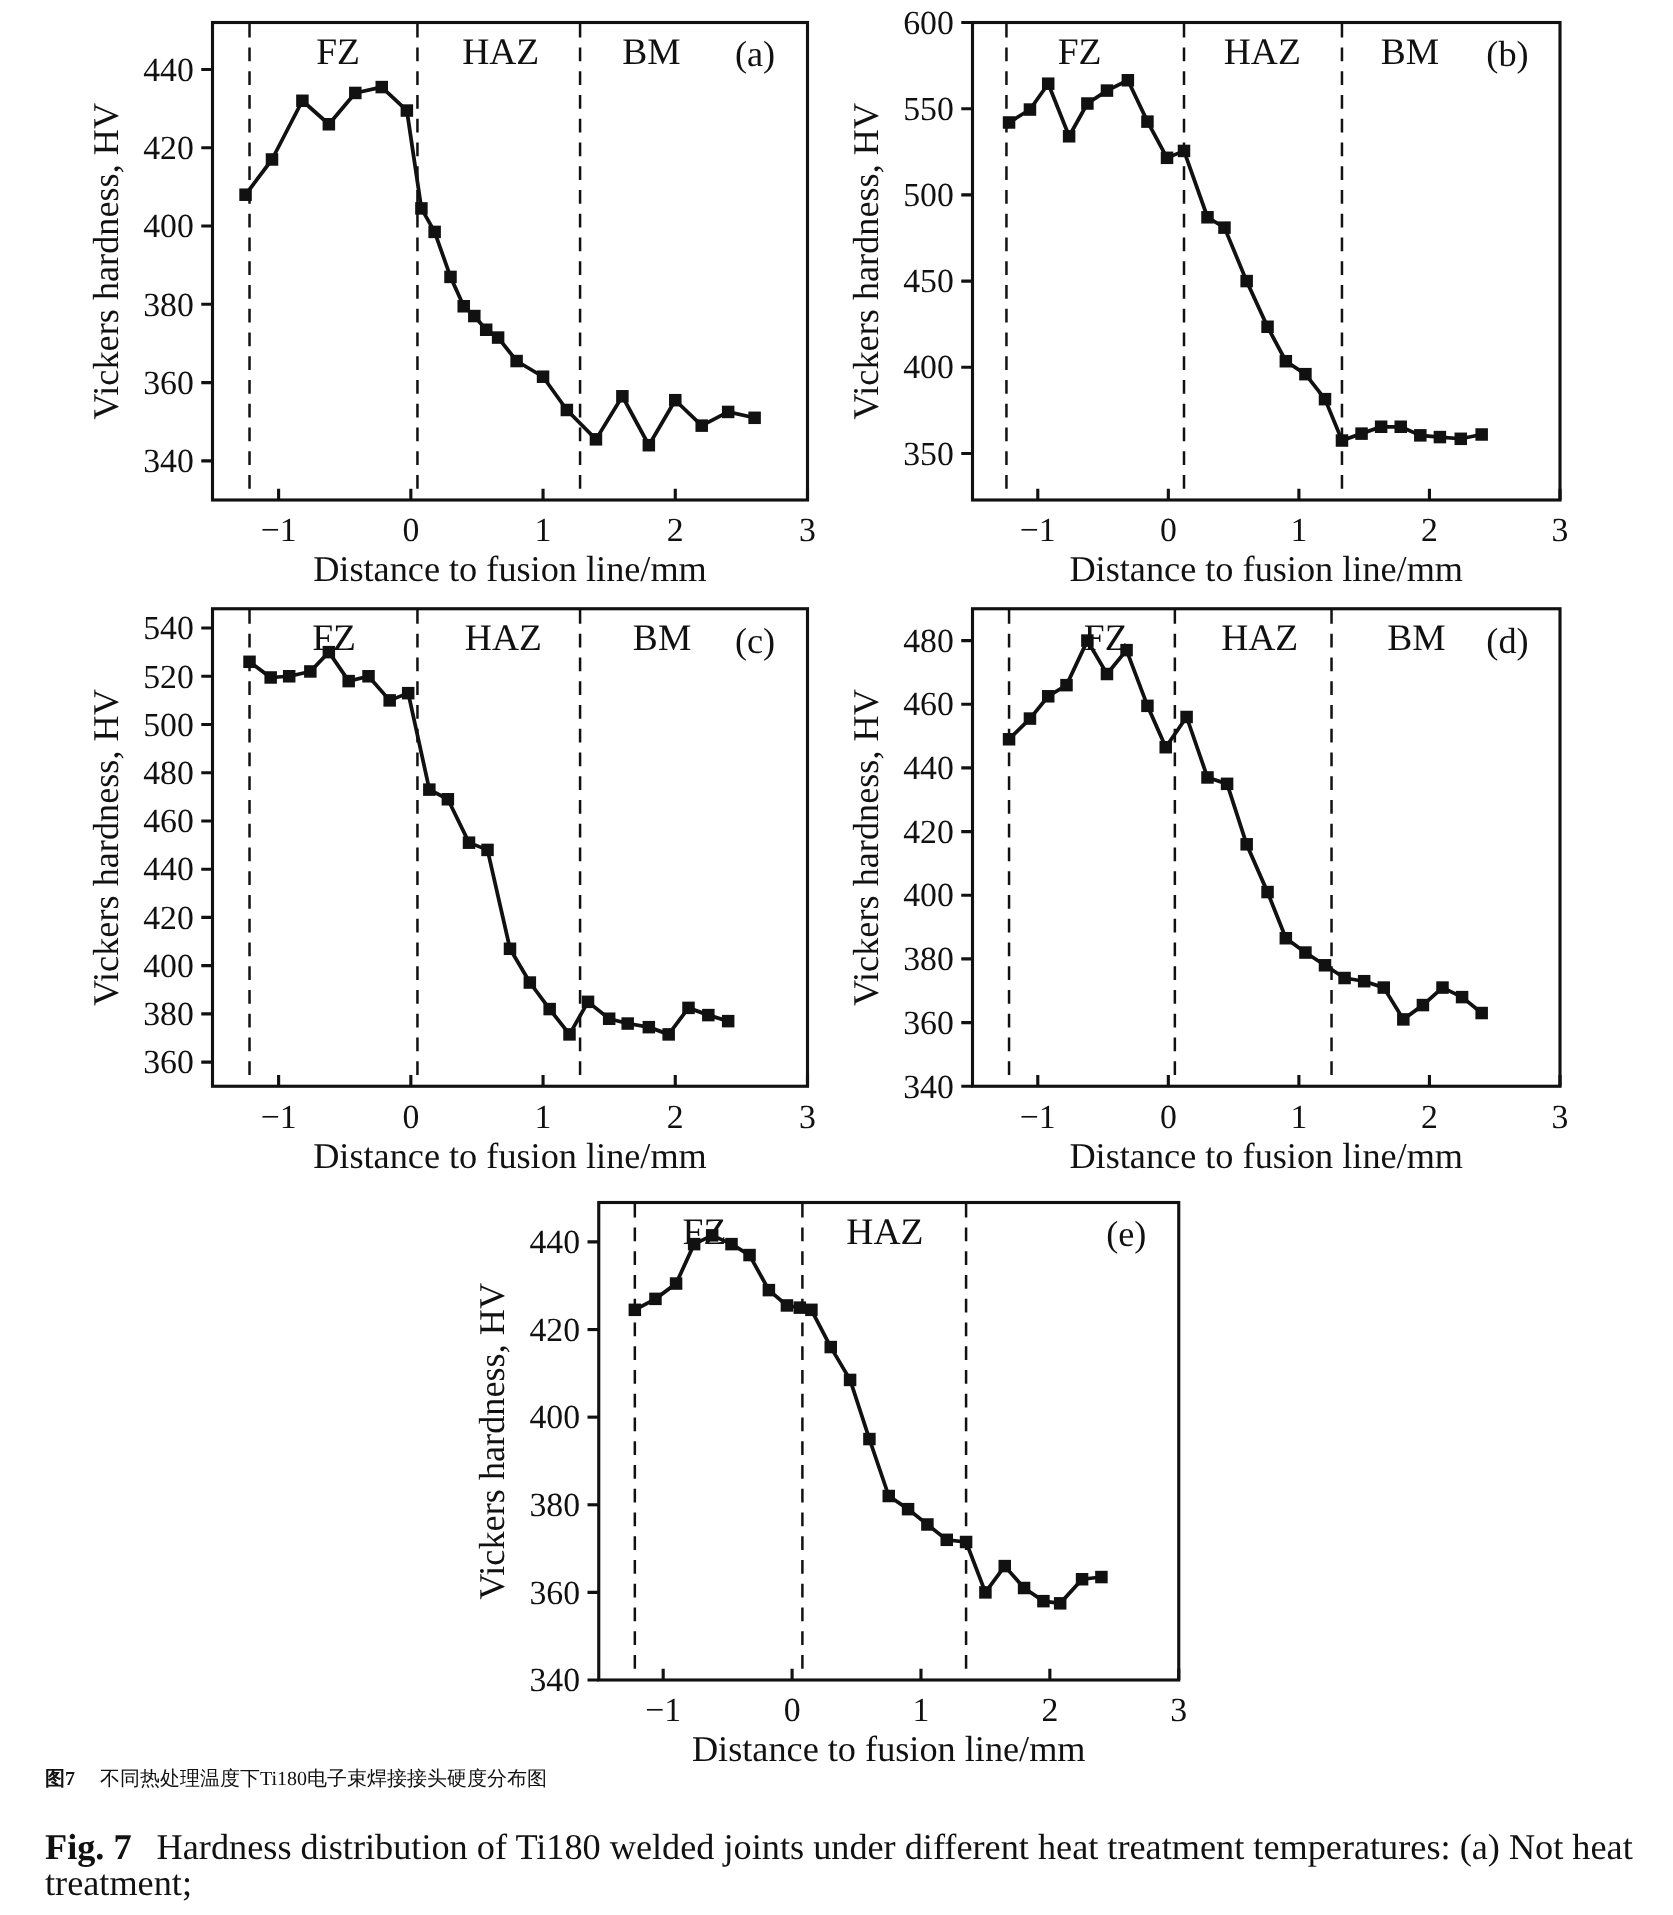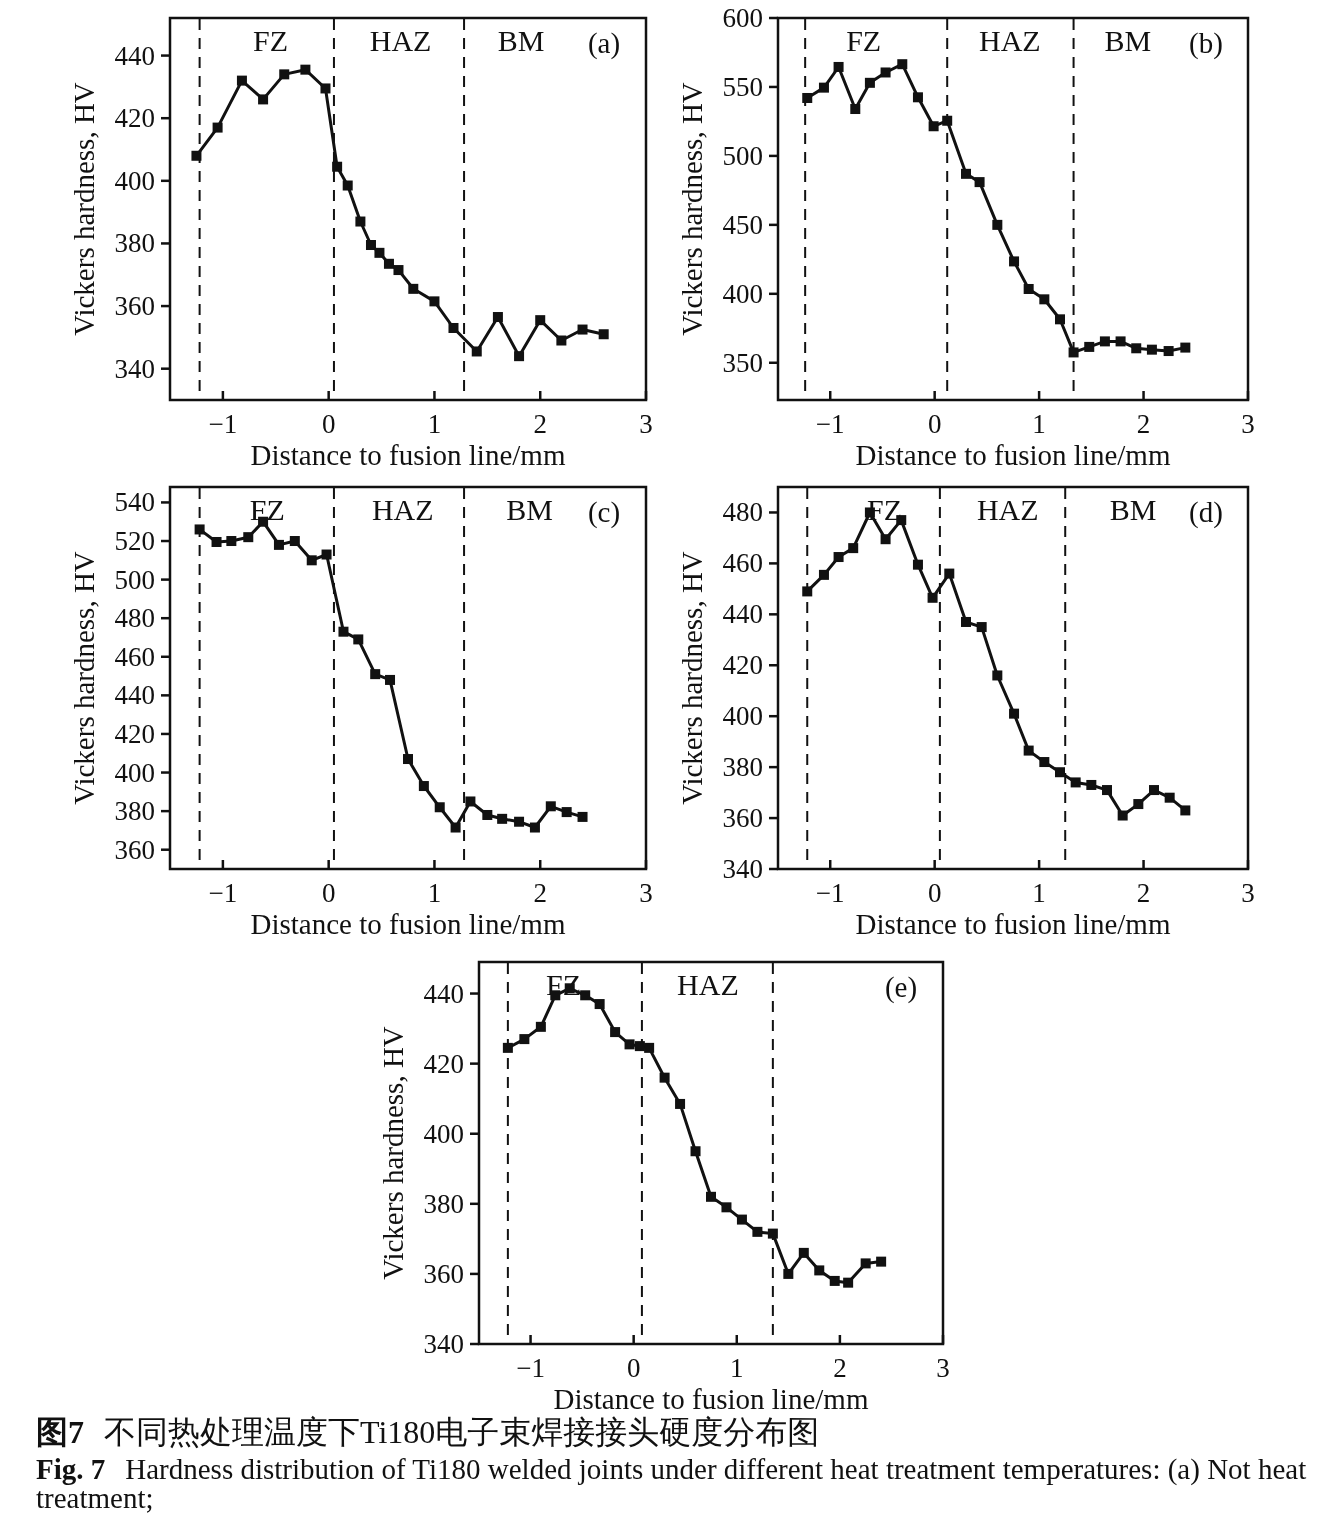--- a/index.html
+++ b/index.html
@@ -8,21 +8,21 @@
   .chart{position:absolute;}
   #chart-a{left:58px;top:0;width:598px;height:470px;}
   #chart-b{left:666px;top:0;width:592px;height:470px;}
   #chart-c{left:58px;top:469px;width:598px;height:470px;}
   #chart-d{left:666px;top:469px;width:592px;height:470px;}
   #chart-e{left:367px;top:944px;width:586px;height:470px;}
   svg text{font-family:"Liberation Serif","DejaVu Serif",serif;fill:#111;}
   .caption{position:absolute;left:36px;top:1416px;width:1282px;font-size:29px;line-height:1.0;}
   .caption p{margin:0 0 16px 0;}
   .caption .cap-label{font-weight:bold;margin-right:20px;}
-  .caption .zh{font-size:32px;margin-bottom:7px;}
+  .caption .zh{font-size:16px;margin-bottom:32px;}
   .caption .en{margin-bottom:16px;}
 </style>
 </head>
 <body>
 
 <div class="page">
   <div class="chart" id="chart-a"><svg width="598" height="470">
         <line x1="141.61777777777777" y1="19" x2="141.61777777777777" y2="399" stroke="#111" stroke-width="2" stroke-dasharray="11 8"></line>
         <line x1="275.9555555555555" y1="19" x2="275.9555555555555" y2="399" stroke="#111" stroke-width="2" stroke-dasharray="11 8"></line>
         <line x1="406.06222222222226" y1="19" x2="406.06222222222226" y2="399" stroke="#111" stroke-width="2" stroke-dasharray="11 8"></line>

